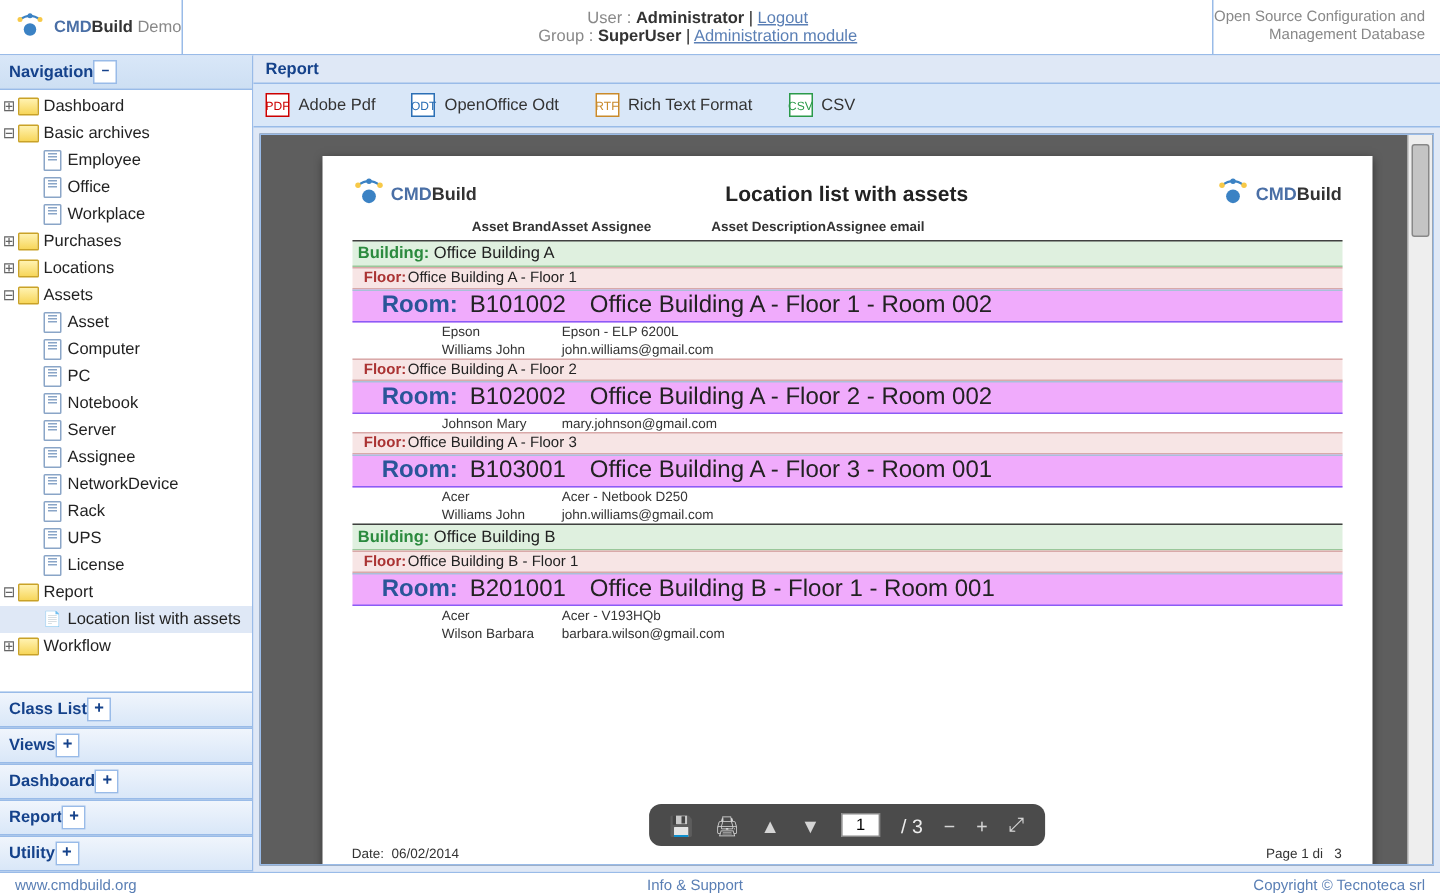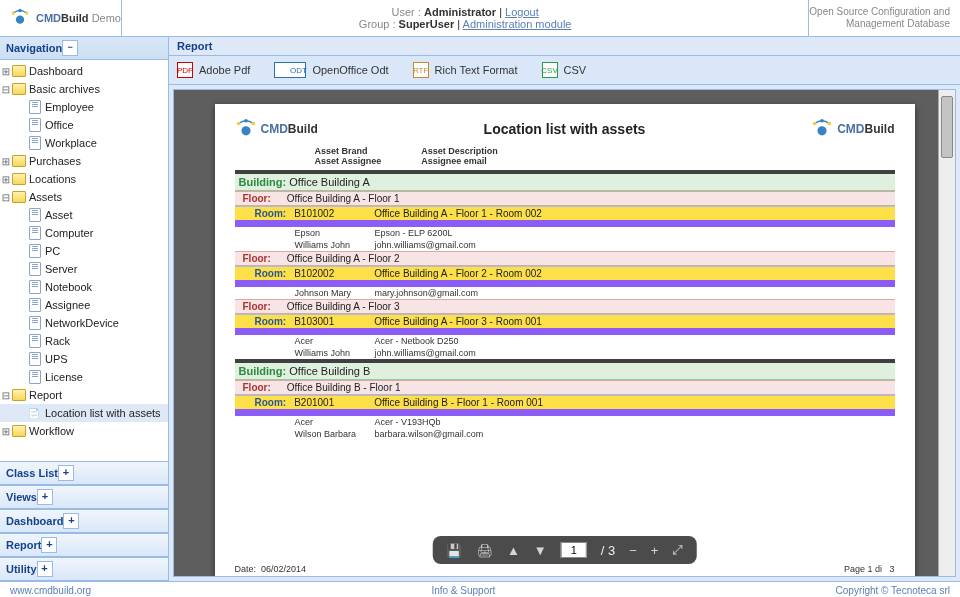--- a/index.html
+++ b/index.html
@@ -36,26 +36,26 @@
 .tb-btn{display:flex;align-items:center;gap:6px;cursor:pointer;color:#333}
 .tb-ico{width:14px;height:14px;border:1px solid #888;font-size:8px;display:flex;align-items:center;justify-content:center;background:#fff}
 .viewer{flex:1;background:#5e5e5e;position:relative;margin:4px;border:1px solid #99bbe8;overflow:hidden}
 .vscroll{position:absolute;right:0;top:0;bottom:0;width:16px;background:#eee;border-left:1px solid #aaa}
 .thumb{position:absolute;left:2px;right:2px;top:6px;height:60px;background:#c4c4c4;border:1px solid #888;border-radius:2px}
 .page{background:#fff;width:700px;height:480px;margin:14px auto 0;box-shadow:0 2px 6px rgba(0,0,0,.5);padding:14px 20px;box-sizing:border-box;font-size:10px;position:relative}
 .page .rpt-hdr{display:flex;align-items:center;justify-content:space-between;margin-bottom:6px}
 .page .rlogo{display:flex;align-items:center;gap:4px;font-size:12px;color:#333}
 .page .rtitle{font-size:14px;font-weight:bold;color:#222}
 .cols{display:flex;gap:40px;margin:6px 0 4px 80px;font-size:9px;font-weight:bold;color:#333}
-.cols>div{display:flex;flex-direction:column}
-.bhdr{background:#dff0df;border-top:4px solid #404040;border-bottom:1px solid #9ac79a;padding:2px 4px;font-size:11px}
+.cols>div{display:flex;}
+.bhdr{background:#dff0df;border-top:1px solid #404040;border-bottom:1px solid #9ac79a;padding:2px 4px;font-size:11px}
 .bhdr .k{color:#2b8a3e;font-weight:bold}
 .fhdr{background:#f7e5e5;border-top:1px solid #d9a9a9;border-bottom:1px solid #d9a9a9;padding:1px 8px;font-size:10px}
-.fhdr .k{color:#a33;font-weight:bold;margin-right:16px}
-.rhdr{background:#fde047;border-top:1px solid #a9c0d9;border-bottom:7px solid #8b5cf6;padding:1px 20px;font-size:10px}
+.fhdr .k{color:#a33;font-weight:bold;margin-right:1px}
+.rhdr{background:#f0abfc;border-top:1px solid #a9c0d9;border-bottom:1px solid #8b5cf6;padding:1px 20px;font-size:16px}
 .rhdr .k{color:#2a5599;font-weight:bold;margin-right:8px}
 .rhdr .code{display:inline-block;width:80px}
 .asset{padding:1px 0 1px 60px;display:flex;font-size:9px;color:#333}
 .asset .c1{width:80px}
 .asset .c2{}
 .pfoot{position:absolute;bottom:10px;left:20px;right:20px;display:flex;justify-content:space-between;font-size:9px;color:#333}
 .pdfbar{position:absolute;bottom:12px;left:50%;transform:translateX(-50%);background:rgba(60,60,60,.92);border-radius:8px;padding:6px 14px;display:flex;align-items:center;gap:14px;color:#eee;font-size:13px}
 .pdfbar .pico{cursor:pointer;opacity:.85}
 .pdfbar input{width:22px;background:#fff;border:1px solid #888;text-align:center;font-size:11px;padding:1px}
 .footer{height:16px;display:flex;justify-content:space-between;align-items:center;padding:0 10px;color:#5a7fb5;font-size:10px}
@@ -193,29 +193,29 @@
             <span class="doc"></span>
           </span>
           <span>PC</span>
         </div>
         <div class="tree-item">
           <span class="indent" style="width: 16px;"></span>
           <span class="toggle"></span>
           <span class="node-icon">
             <span class="doc"></span>
           </span>
+          <span>Notebook</span>
+        </div>
+        <div class="tree-item">
+          <span class="indent" style="width: 16px;"></span>
+          <span class="toggle"></span>
+          <span class="node-icon">
+            <span class="doc"></span>
+          </span>
           <span>Server</span>
-        </div>
-        <div class="tree-item">
-          <span class="indent" style="width: 16px;"></span>
-          <span class="toggle"></span>
-          <span class="node-icon">
-            <span class="doc"></span>
-          </span>
-          <span>Notebook</span>
         </div>
         <div class="tree-item">
           <span class="indent" style="width: 16px;"></span>
           <span class="toggle"></span>
           <span class="node-icon">
             <span class="doc"></span>
           </span>
           <span>Assignee</span>
         </div>
         <div class="tree-item">
@@ -310,21 +310,21 @@
   </div>
 
   <div class="content">
     <div class="content-hdr">Report</div>
     <div class="toolbar" id="toolbar">
         <div class="tb-btn">
           <span class="tb-ico" style="color: rgb(204, 0, 0); border-color: rgb(204, 0, 0);">PDF</span>
           <span>Adobe Pdf</span>
         </div>
         <div class="tb-btn">
-          <span class="tb-ico" style="color: rgb(43, 111, 181); border-color: rgb(43, 111, 181); padding-left: 16px;">ODT</span>
+          <span class="tb-ico" style="color: rgb(43, 111, 181); border-color: rgb(43, 111, 181);">ODT</span>
           <span>OpenOffice Odt</span>
         </div>
         <div class="tb-btn">
           <span class="tb-ico" style="color: rgb(201, 138, 43); border-color: rgb(201, 138, 43);">RTF</span>
           <span>Rich Text Format</span>
         </div>
         <div class="tb-btn">
           <span class="tb-ico" style="color: rgb(43, 154, 74); border-color: rgb(43, 154, 74);">CSV</span>
           <span>CSV</span>
         </div>

